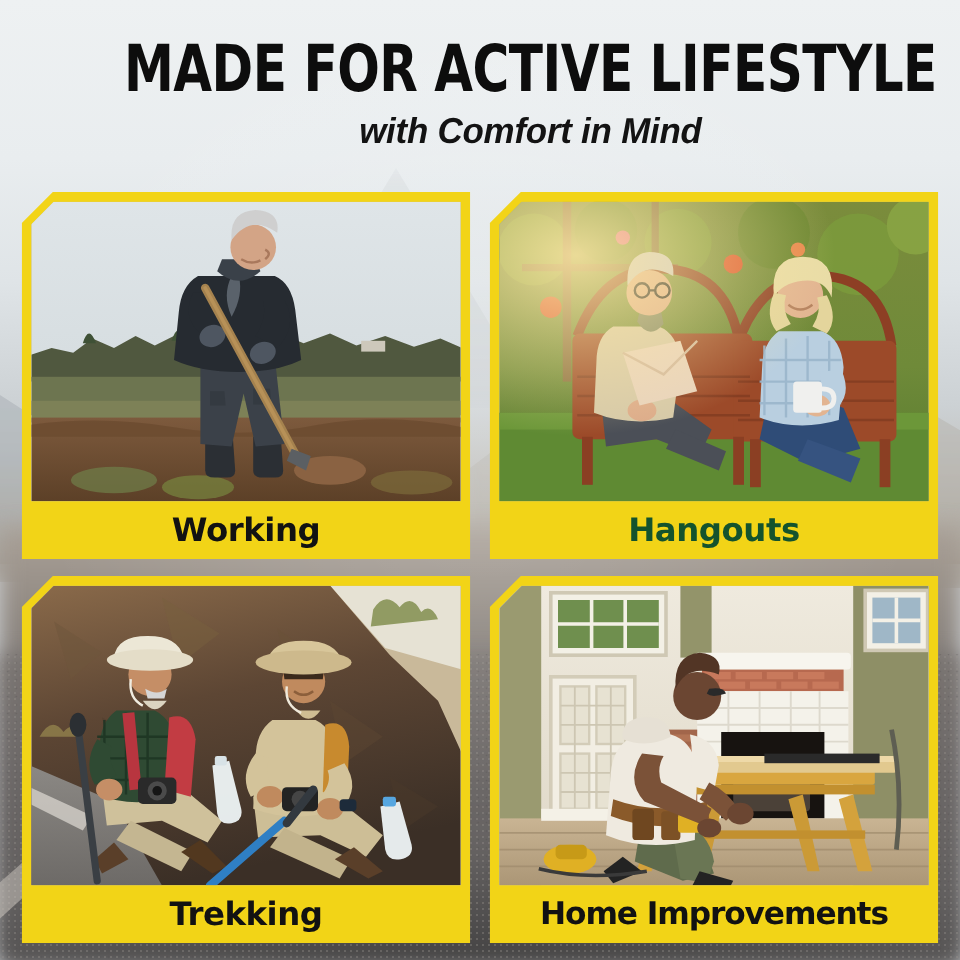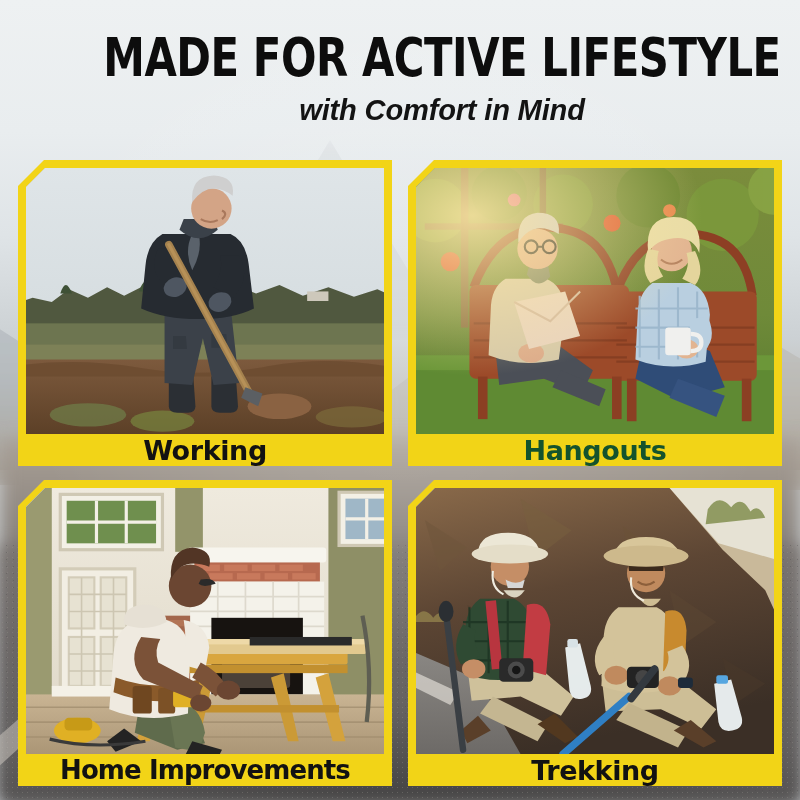--- a/index.html
+++ b/index.html
@@ -100,21 +100,21 @@
     background:var(--accent,#F2D417);
     clip-path:polygon(26px 0, 100% 0, 100% 100%, 0 100%, 0 26px);
   }
   .photo{
     position:relative;margin:8px 8px 0 8px;flex:1 1 auto;overflow:hidden;
     background:#b9bcbe;
     clip-path:polygon(19px 0, 100% 0, 100% 100%, 0 100%, 0 19px);
   }
   .photo svg{display:block;width:100%;height:100%;}
   .label{
-    position:relative;height:32px;
+    position:relative;height:48px;
     display:flex;align-items:center;justify-content:center;
     color:#121212;
     font-family:"DejaVu Sans","Liberation Sans",sans-serif;
     font-weight:700;font-size:27px;letter-spacing:-0.4px;
     white-space:nowrap;
   }
   .label.long{font-size:26px;letter-spacing:-0.9px;}
 </style>
 </head>
 <body>
@@ -298,149 +298,20 @@
             <path d="M286 140 q10 22 -6 34 l-18 -8 q10 -14 6 -24 z" fill="#b9cfe0"></path>
             <ellipse cx="266" cy="170" rx="11" ry="9" fill="#e2b491"></ellipse>
 
             <rect x="246" y="150" width="24" height="26" rx="3" fill="#f0f0ee"></rect>
             <path d="M270 156 q10 0 10 8 q0 8 -10 8" fill="none" stroke="#f0f0ee" stroke-width="4"></path>
           </g>
           <rect width="360" height="250" fill="url(#h-sun)"></rect>
         </svg>
       </div>
       <div class="label" style="color: #14532d;">Hangouts</div>
-    </div>
-
-    <div class="card">
-      <div class="frame" style="--accent: #F2D417;"></div>
-      <div class="photo">
-        <svg viewBox="0 0 360 250" preserveAspectRatio="xMidYMid slice">
-          <defs>
-            <linearGradient id="f-wall" x1="0" y1="0" x2="0" y2="1">
-              <stop offset="0" stop-color="#efeade"></stop>
-                <stop offset="1" stop-color="#ded7c6"></stop>
-            </linearGradient>
-            <linearGradient id="f-floor" x1="0" y1="0" x2="0" y2="1">
-              <stop offset="0" stop-color="#c9b493"></stop>
-                <stop offset="1" stop-color="#ab9676"></stop>
-            </linearGradient>
-          </defs>
-          <rect width="360" height="250" fill="url(#f-wall)"></rect>
-
-          <rect x="0" y="0" width="36" height="250" fill="#9a9a70"></rect>
-          <rect x="296" y="0" width="64" height="250" fill="#8e8f66"></rect>
-          <rect x="152" y="0" width="26" height="60" fill="#93946a"></rect>
-
-          <g>
-            <rect x="44" y="6" width="96" height="52" fill="#f3f0e6" stroke="#cfc8b4" stroke-width="3"></rect>
-            <rect x="50" y="12" width="84" height="40" fill="#6f8f4e"></rect>
-            <g stroke="#f3f0e6" stroke-width="3">
-              <path d="M78 12 V52 M106 12 V52 M50 32 H134"></path>
-            </g>
-            <rect x="306" y="4" width="52" height="50" fill="#f3f0e6" stroke="#cfc8b4" stroke-width="3"></rect>
-            <rect x="312" y="10" width="40" height="38" fill="#9fb7c7"></rect>
-            <g stroke="#f3f0e6" stroke-width="3">
-                <path d="M332 10 V48 M312 29 H352"></path>
-              </g>
-          </g>
-
-          <rect x="44" y="76" width="70" height="118" fill="#f2eee3" stroke="#d3ccb8" stroke-width="3"></rect>
-          <g stroke="#d3ccb8" stroke-width="2" fill="#e7e2d2">
-            <rect x="52" y="84" width="24" height="48"></rect>
-              <rect x="82" y="84" width="24" height="48"></rect>
-            <rect x="52" y="140" width="24" height="46"></rect>
-              <rect x="82" y="140" width="24" height="46"></rect>
-          </g>
-          <g stroke="#cdc6b2" stroke-width="1.5">
-            <path d="M52 100 H106 M52 116 H106 M52 156 H106 M52 172 H106 M64 84 V186 M94 84 V186"></path>
-          </g>
-
-          <rect x="164" y="56" width="130" height="14" rx="3" fill="#f7f5ee"></rect>
-          <rect x="170" y="70" width="118" height="18" fill="#b7694f"></rect>
-          <g fill="#c8795c">
-            <rect x="172" y="72" width="22" height="6"></rect>
-              <rect x="198" y="72" width="22" height="6"></rect>
-            <rect x="224" y="72" width="22" height="6"></rect>
-              <rect x="250" y="72" width="22" height="6"></rect>
-            <rect x="184" y="80" width="22" height="6"></rect>
-              <rect x="210" y="80" width="22" height="6"></rect>
-            <rect x="236" y="80" width="22" height="6"></rect>
-              <rect x="262" y="80" width="22" height="6"></rect>
-          </g>
-          <rect x="166" y="88" width="126" height="106" fill="#f4f2ea"></rect>
-          <g stroke="#ddd9cd" stroke-width="1.6">
-            <path d="M166 102 H292 M166 116 H292 M166 130 H292 M166 144 H292 M166 158 H292 M166 172 H292"></path>
-            <path d="M192 88 V194 M218 88 V194 M244 88 V194 M268 88 V194"></path>
-          </g>
-
-          <rect x="186" y="122" width="86" height="72" fill="#171310"></rect>
-          <rect x="196" y="156" width="64" height="32" rx="3" fill="#4b4138"></rect>
-          <path d="M214 150 q12 -14 24 0 z" fill="#4b4138"></path>
-
-          <rect x="120" y="120" width="46" height="74" fill="#a2664b"></rect>
-          <g fill="#b27455">
-            <rect x="122" y="124" width="18" height="6"></rect>
-              <rect x="144" y="124" width="18" height="6"></rect>
-            <rect x="130" y="134" width="18" height="6"></rect>
-              <rect x="152" y="134" width="12" height="6"></rect>
-            <rect x="122" y="144" width="18" height="6"></rect>
-              <rect x="144" y="144" width="18" height="6"></rect>
-          </g>
-
-          <rect y="194" width="360" height="56" fill="url(#f-floor)"></rect>
-          <g stroke="#9e8a6c" stroke-width="1.5" opacity=".7">
-            <path d="M0 206 H360 M0 220 H360 M0 234 H360"></path>
-          </g>
-          <rect x="36" y="186" width="88" height="10" fill="#f4f1e7"></rect>
-
-          <g>
-            <rect x="118" y="154" width="196" height="12" rx="2" fill="#d9a63f"></rect>
-            <rect x="118" y="166" width="196" height="8" fill="#c2902f"></rect>
-            <path d="M130 174 L116 238 l12 0 l16 -60 z" fill="#d4a23c"></path>
-            <path d="M296 174 L312 238 l-12 0 l-16 -60 z" fill="#d4a23c"></path>
-            <path d="M176 174 L164 238 l10 0 l14 -60 z" fill="#cb9a36"></path>
-            <path d="M254 174 L268 238 l-10 0 l-16 -60 z" fill="#cb9a36"></path>
-            <rect x="128" y="204" width="178" height="7" fill="#c2902f"></rect>
-          </g>
-
-          <rect x="146" y="142" width="186" height="14" rx="2" fill="#e2c98f"></rect>
-          <rect x="146" y="142" width="186" height="5" fill="#eed9a8"></rect>
-          <rect x="222" y="140" width="96" height="8" fill="#2a2a2a"></rect>
-
-          <g>
-            <path d="M118 206 q30 -8 52 6 l10 28 l-26 6 l-40 -16 z" fill="#5f6b4c"></path>
-            <path d="M150 196 q26 8 30 34 l-6 18 l-22 -4 l-6 -36 z" fill="#6a7654"></path>
-            <path d="M104 226 l-16 12 l8 10 l24 -10 z" fill="#232323"></path>
-            <path d="M168 238 l28 8 l-4 8 l-30 -4 z" fill="#232323"></path>
-            <path d="M112 126 q-16 8 -18 30 l-4 52 q34 14 74 4 l2 -56 q-2 -26 -22 -32 z" fill="#efeae0"></path>
-            <path d="M104 128 q-2 -16 16 -18 q22 -2 24 16 q-20 10 -40 2 z" fill="#e6e0d4"></path>
-
-            <path d="M96 178 q38 14 78 2 l2 14 q-42 14 -82 -2 z" fill="#8a5a2a"></path>
-            <rect x="112" y="186" width="18" height="26" rx="3" fill="#6f4720"></rect>
-            <rect x="136" y="188" width="16" height="24" rx="3" fill="#7c5126"></rect>
-            <rect x="150" y="190" width="20" height="16" rx="3" fill="#e0b024"></rect>
-
-            <circle cx="166" cy="92" r="20" fill="#6b4632"></circle>
-            <path d="M148 86 q10 -22 36 -12 q4 -16 -16 -18 q-22 2 -20 30 z" fill="#523525"></path>
-            <path d="M176 86 q12 -2 14 4 q-12 4 -16 0 z" fill="#2a2a2a"></path>
-
-            <path d="M120 140 q-14 22 2 40 l50 20 l6 -14 l-42 -22 q-4 -12 2 -22 z" fill="#7b5238"></path>
-            <path d="M160 124 q22 4 24 26 l-4 22 l-22 -6 q6 -18 2 -42 z" fill="#efeae0"></path>
-            <path d="M176 164 q16 8 24 22 l-10 10 q-12 -12 -22 -18 z" fill="#7b5238"></path>
-            <ellipse cx="202" cy="190" rx="11" ry="9" fill="#6b4632"></ellipse>
-            <ellipse cx="176" cy="202" rx="10" ry="8" fill="#6b4632"></ellipse>
-          </g>
-
-          <ellipse cx="60" cy="228" rx="22" ry="12" fill="#e0b024"></ellipse>
-          <rect x="48" y="216" width="26" height="12" rx="4" fill="#c79a17"></rect>
-          <path d="M34 236 q40 10 90 2" stroke="#3a3a3a" stroke-width="3" fill="none"></path>
-          <path d="M328 120 q10 50 4 100" stroke="#5e5e52" stroke-width="4" fill="none"></path>
-        </svg>
-      </div>
-      <div class="label long" style="color: rgb(18, 18, 18);">Home Improvements</div>
     </div>
 
     <div class="card">
       <div class="frame" style="--accent: #F2D417;"></div>
       <div class="photo">
         <svg viewBox="0 0 360 250" preserveAspectRatio="xMidYMid slice">
           <defs>
             <linearGradient id="t-rock" x1="0" y1="0" x2="0.3" y2="1">
               <stop offset="0" stop-color="#8a6a4a"></stop>
                 <stop offset="0.45" stop-color="#5d4634"></stop>
@@ -530,14 +401,143 @@
             <rect x="294" y="176" width="11" height="8" rx="2" fill="#56a6e0"></rect>
           </g>
 
           <path d="M212 196 L150 250" stroke="#2f7fc4" stroke-width="7" stroke-linecap="round"></path>
           <path d="M236 170 L214 198" stroke="#33393f" stroke-width="7" stroke-linecap="round"></path>
         </svg>
       </div>
       <div class="label" style="color: rgb(18, 18, 18);">Trekking</div>
     </div>
 
+    <div class="card">
+      <div class="frame" style="--accent: #F2D417;"></div>
+      <div class="photo">
+        <svg viewBox="0 0 360 250" preserveAspectRatio="xMidYMid slice">
+          <defs>
+            <linearGradient id="f-wall" x1="0" y1="0" x2="0" y2="1">
+              <stop offset="0" stop-color="#efeade"></stop>
+                <stop offset="1" stop-color="#ded7c6"></stop>
+            </linearGradient>
+            <linearGradient id="f-floor" x1="0" y1="0" x2="0" y2="1">
+              <stop offset="0" stop-color="#c9b493"></stop>
+                <stop offset="1" stop-color="#ab9676"></stop>
+            </linearGradient>
+          </defs>
+          <rect width="360" height="250" fill="url(#f-wall)"></rect>
+
+          <rect x="0" y="0" width="36" height="250" fill="#9a9a70"></rect>
+          <rect x="296" y="0" width="64" height="250" fill="#8e8f66"></rect>
+          <rect x="152" y="0" width="26" height="60" fill="#93946a"></rect>
+
+          <g>
+            <rect x="44" y="6" width="96" height="52" fill="#f3f0e6" stroke="#cfc8b4" stroke-width="3"></rect>
+            <rect x="50" y="12" width="84" height="40" fill="#6f8f4e"></rect>
+            <g stroke="#f3f0e6" stroke-width="3">
+              <path d="M78 12 V52 M106 12 V52 M50 32 H134"></path>
+            </g>
+            <rect x="306" y="4" width="52" height="50" fill="#f3f0e6" stroke="#cfc8b4" stroke-width="3"></rect>
+            <rect x="312" y="10" width="40" height="38" fill="#9fb7c7"></rect>
+            <g stroke="#f3f0e6" stroke-width="3">
+                <path d="M332 10 V48 M312 29 H352"></path>
+              </g>
+          </g>
+
+          <rect x="44" y="76" width="70" height="118" fill="#f2eee3" stroke="#d3ccb8" stroke-width="3"></rect>
+          <g stroke="#d3ccb8" stroke-width="2" fill="#e7e2d2">
+            <rect x="52" y="84" width="24" height="48"></rect>
+              <rect x="82" y="84" width="24" height="48"></rect>
+            <rect x="52" y="140" width="24" height="46"></rect>
+              <rect x="82" y="140" width="24" height="46"></rect>
+          </g>
+          <g stroke="#cdc6b2" stroke-width="1.5">
+            <path d="M52 100 H106 M52 116 H106 M52 156 H106 M52 172 H106 M64 84 V186 M94 84 V186"></path>
+          </g>
+
+          <rect x="164" y="56" width="130" height="14" rx="3" fill="#f7f5ee"></rect>
+          <rect x="170" y="70" width="118" height="18" fill="#b7694f"></rect>
+          <g fill="#c8795c">
+            <rect x="172" y="72" width="22" height="6"></rect>
+              <rect x="198" y="72" width="22" height="6"></rect>
+            <rect x="224" y="72" width="22" height="6"></rect>
+              <rect x="250" y="72" width="22" height="6"></rect>
+            <rect x="184" y="80" width="22" height="6"></rect>
+              <rect x="210" y="80" width="22" height="6"></rect>
+            <rect x="236" y="80" width="22" height="6"></rect>
+              <rect x="262" y="80" width="22" height="6"></rect>
+          </g>
+          <rect x="166" y="88" width="126" height="106" fill="#f4f2ea"></rect>
+          <g stroke="#ddd9cd" stroke-width="1.6">
+            <path d="M166 102 H292 M166 116 H292 M166 130 H292 M166 144 H292 M166 158 H292 M166 172 H292"></path>
+            <path d="M192 88 V194 M218 88 V194 M244 88 V194 M268 88 V194"></path>
+          </g>
+
+          <rect x="186" y="122" width="86" height="72" fill="#171310"></rect>
+          <rect x="196" y="156" width="64" height="32" rx="3" fill="#4b4138"></rect>
+          <path d="M214 150 q12 -14 24 0 z" fill="#4b4138"></path>
+
+          <rect x="120" y="120" width="46" height="74" fill="#a2664b"></rect>
+          <g fill="#b27455">
+            <rect x="122" y="124" width="18" height="6"></rect>
+              <rect x="144" y="124" width="18" height="6"></rect>
+            <rect x="130" y="134" width="18" height="6"></rect>
+              <rect x="152" y="134" width="12" height="6"></rect>
+            <rect x="122" y="144" width="18" height="6"></rect>
+              <rect x="144" y="144" width="18" height="6"></rect>
+          </g>
+
+          <rect y="194" width="360" height="56" fill="url(#f-floor)"></rect>
+          <g stroke="#9e8a6c" stroke-width="1.5" opacity=".7">
+            <path d="M0 206 H360 M0 220 H360 M0 234 H360"></path>
+          </g>
+          <rect x="36" y="186" width="88" height="10" fill="#f4f1e7"></rect>
+
+          <g>
+            <rect x="118" y="154" width="196" height="12" rx="2" fill="#d9a63f"></rect>
+            <rect x="118" y="166" width="196" height="8" fill="#c2902f"></rect>
+            <path d="M130 174 L116 238 l12 0 l16 -60 z" fill="#d4a23c"></path>
+            <path d="M296 174 L312 238 l-12 0 l-16 -60 z" fill="#d4a23c"></path>
+            <path d="M176 174 L164 238 l10 0 l14 -60 z" fill="#cb9a36"></path>
+            <path d="M254 174 L268 238 l-10 0 l-16 -60 z" fill="#cb9a36"></path>
+            <rect x="128" y="204" width="178" height="7" fill="#c2902f"></rect>
+          </g>
+
+          <rect x="146" y="142" width="186" height="14" rx="2" fill="#e2c98f"></rect>
+          <rect x="146" y="142" width="186" height="5" fill="#eed9a8"></rect>
+          <rect x="222" y="140" width="96" height="8" fill="#2a2a2a"></rect>
+
+          <g>
+            <path d="M118 206 q30 -8 52 6 l10 28 l-26 6 l-40 -16 z" fill="#5f6b4c"></path>
+            <path d="M150 196 q26 8 30 34 l-6 18 l-22 -4 l-6 -36 z" fill="#6a7654"></path>
+            <path d="M104 226 l-16 12 l8 10 l24 -10 z" fill="#232323"></path>
+            <path d="M168 238 l28 8 l-4 8 l-30 -4 z" fill="#232323"></path>
+            <path d="M112 126 q-16 8 -18 30 l-4 52 q34 14 74 4 l2 -56 q-2 -26 -22 -32 z" fill="#efeae0"></path>
+            <path d="M104 128 q-2 -16 16 -18 q22 -2 24 16 q-20 10 -40 2 z" fill="#e6e0d4"></path>
+
+            <path d="M96 178 q38 14 78 2 l2 14 q-42 14 -82 -2 z" fill="#8a5a2a"></path>
+            <rect x="112" y="186" width="18" height="26" rx="3" fill="#6f4720"></rect>
+            <rect x="136" y="188" width="16" height="24" rx="3" fill="#7c5126"></rect>
+            <rect x="150" y="190" width="20" height="16" rx="3" fill="#e0b024"></rect>
+
+            <circle cx="166" cy="92" r="20" fill="#6b4632"></circle>
+            <path d="M148 86 q10 -22 36 -12 q4 -16 -16 -18 q-22 2 -20 30 z" fill="#523525"></path>
+            <path d="M176 86 q12 -2 14 4 q-12 4 -16 0 z" fill="#2a2a2a"></path>
+
+            <path d="M120 140 q-14 22 2 40 l50 20 l6 -14 l-42 -22 q-4 -12 2 -22 z" fill="#7b5238"></path>
+            <path d="M160 124 q22 4 24 26 l-4 22 l-22 -6 q6 -18 2 -42 z" fill="#efeae0"></path>
+            <path d="M176 164 q16 8 24 22 l-10 10 q-12 -12 -22 -18 z" fill="#7b5238"></path>
+            <ellipse cx="202" cy="190" rx="11" ry="9" fill="#6b4632"></ellipse>
+            <ellipse cx="176" cy="202" rx="10" ry="8" fill="#6b4632"></ellipse>
+          </g>
+
+          <ellipse cx="60" cy="228" rx="22" ry="12" fill="#e0b024"></ellipse>
+          <rect x="48" y="216" width="26" height="12" rx="4" fill="#c79a17"></rect>
+          <path d="M34 236 q40 10 90 2" stroke="#3a3a3a" stroke-width="3" fill="none"></path>
+          <path d="M328 120 q10 50 4 100" stroke="#5e5e52" stroke-width="4" fill="none"></path>
+        </svg>
+      </div>
+      <div class="label long" style="color: rgb(18, 18, 18);">Home Improvements</div>
+    </div>
+
   </div>
 </div>
 
 </body></html>

